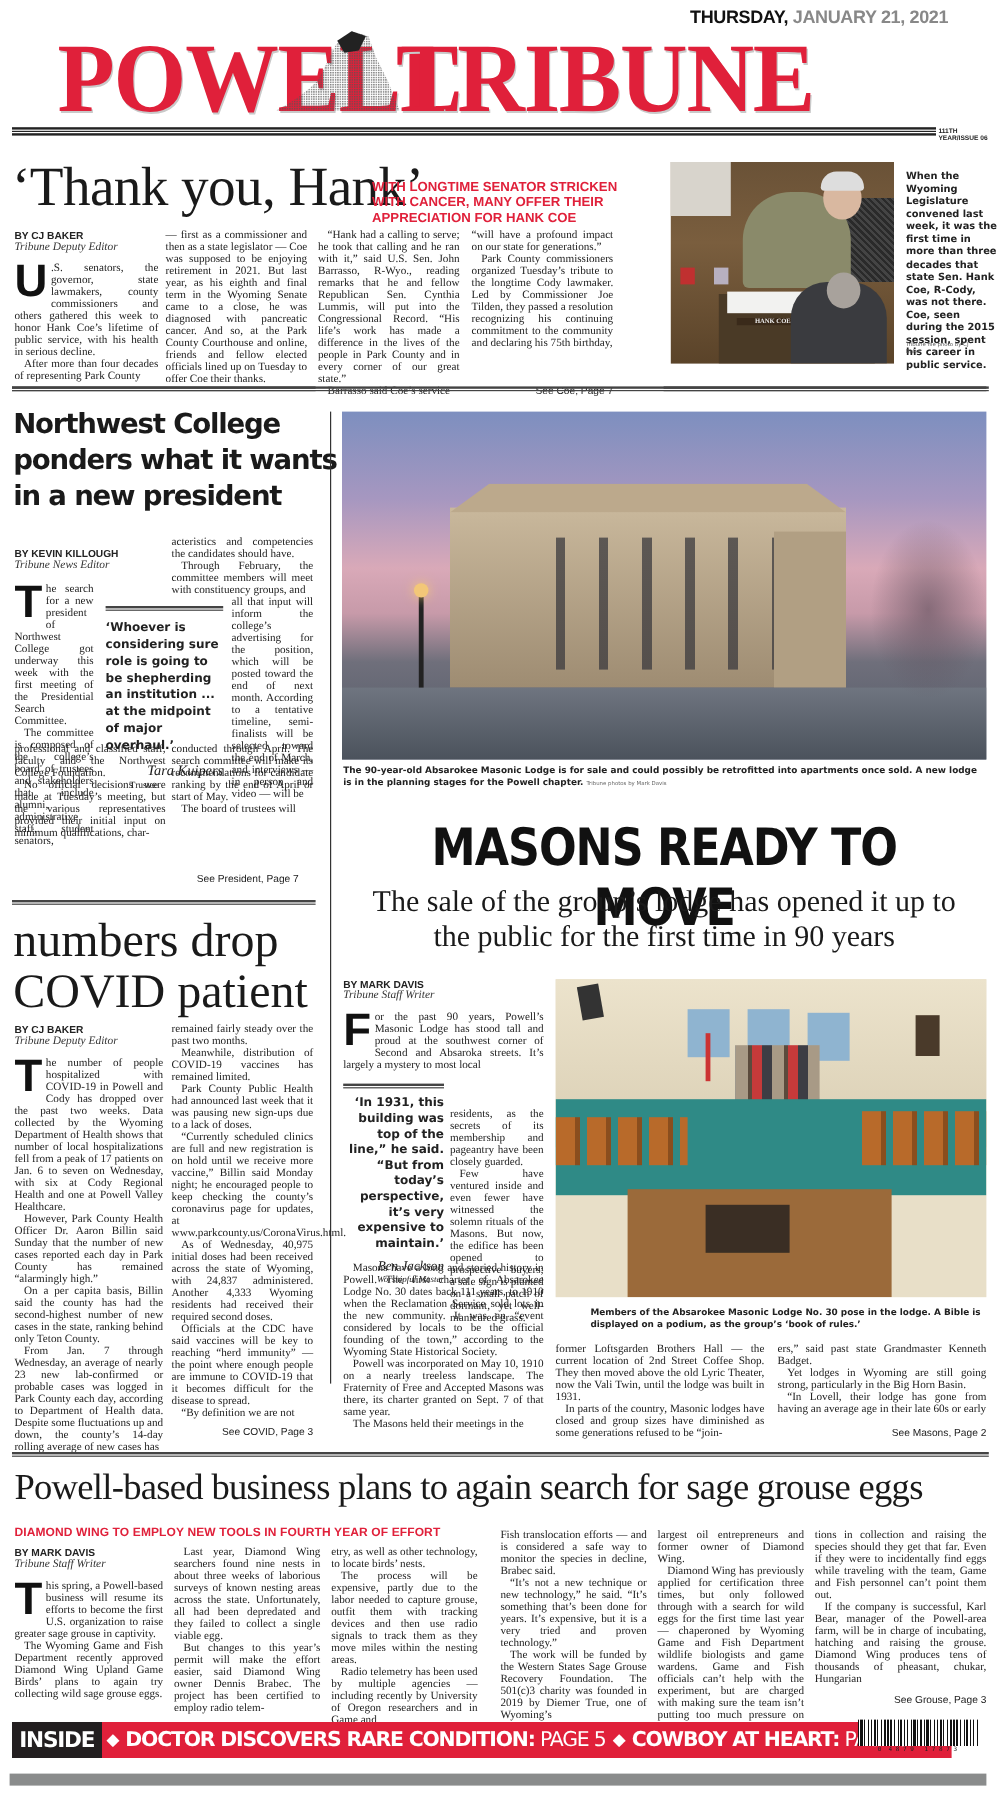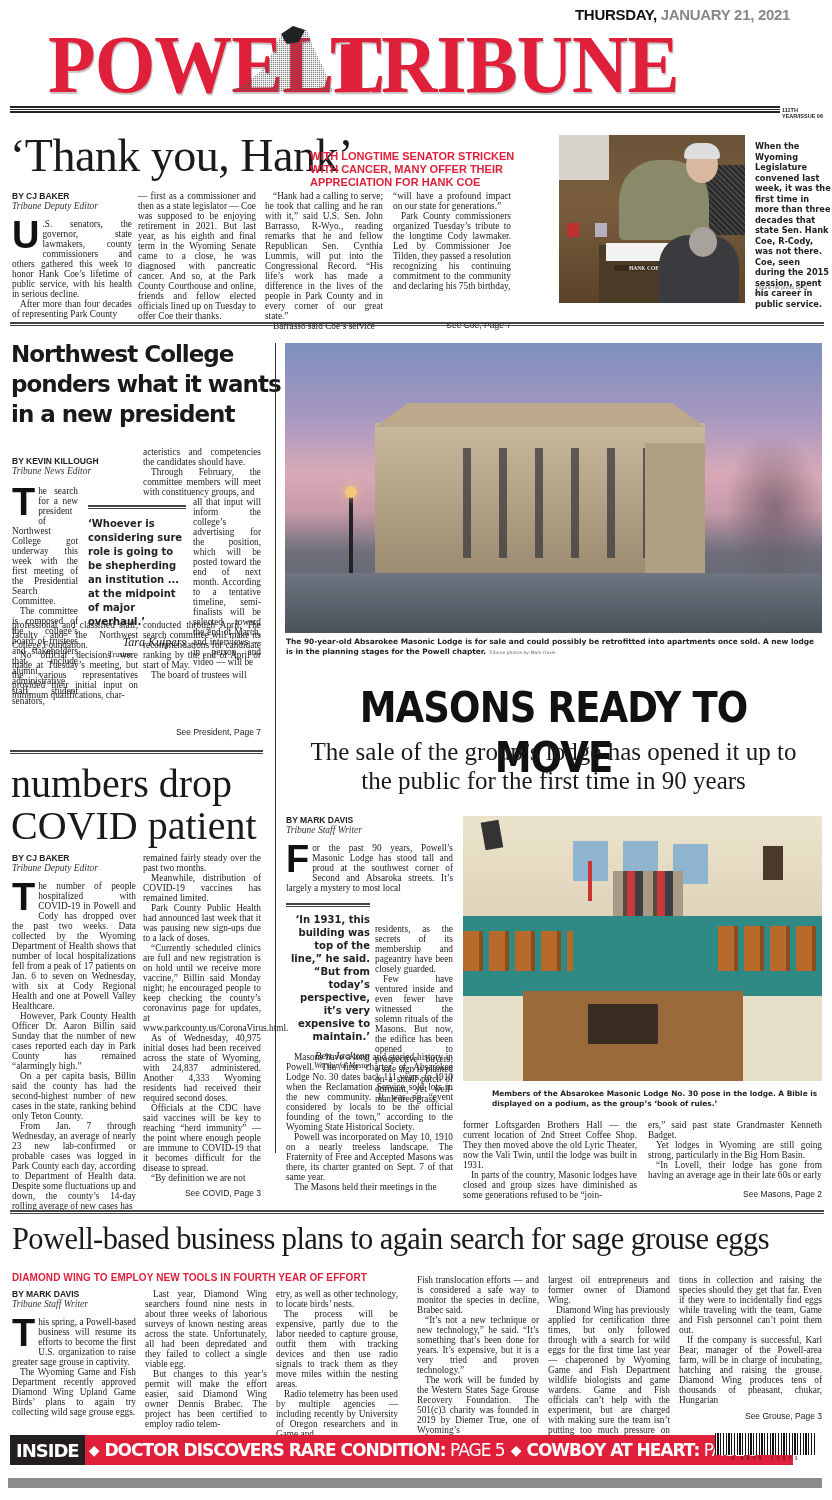--- a/index.html
+++ b/index.html
@@ -126,21 +126,21 @@
     <p class="noindent">acteristics and competencies the candidates should have.</p>
     <p>Through February, the committee members will meet with constituency groups, and</p>
   </div>
   <div class="abs body-text" style="left:193px;top:162px;width:68px;">
     <p class="noindent">all that input will inform the college’s advertising for the position, which will be posted toward the end of next month. According to a tentative timeline, semi-finalists will be selected toward the end of March, and interviews — in person and video — will be</p>
   </div>
   <div class="abs body-text" style="left:143px;top:285px;width:118px;">
     <p class="noindent">conducted through April. The search committee will make its recommendations for candidate ranking by the end of April or start of May.</p>
     <p>The board of trustees will</p>
   </div>
-  <div class="abs jump" style="left:143px;top:392px;width:118px;">See President, Page 7</div>
+  <div class="abs jump" style="left:131px;top:392px;width:118px;">See President, Page 7</div>
 </div>
 <div class="vrule" style="left:275px;top:343px;height:810px;"></div>
 <div class="abs rule-double" style="left:10px;top:750px;width:253px;"></div>
 
 <div class="photo" style="left:285px;top:343px;width:537px;height:290px;background:linear-gradient(180deg,#7d8fbf 0%,#a697c0 25%,#d9a9b8 45%,#c79aa9 58%,#6f6f7b 72%,#505866 100%);">
   <div class="abs" style="left:90px;top:80px;width:330px;height:150px;background:linear-gradient(180deg,#c9b89c,#9e8c72);"></div>
   <div class="abs" style="left:90px;top:60px;width:330px;height:24px;background:#bca98c;clip-path:polygon(0 100%,10% 0,90% 0,100% 100%);"></div>
   <div class="abs" style="left:160px;top:105px;width:250px;height:110px;background:repeating-linear-gradient(90deg,transparent 0 18px,#3b3a3e 18px 26px,transparent 26px 36px);opacity:0.75;"></div>
   <div class="abs" style="left:360px;top:100px;width:60px;height:130px;background:#b19f83;"></div>
   <div class="abs" style="left:64px;top:150px;width:4px;height:90px;background:#222;"></div>

